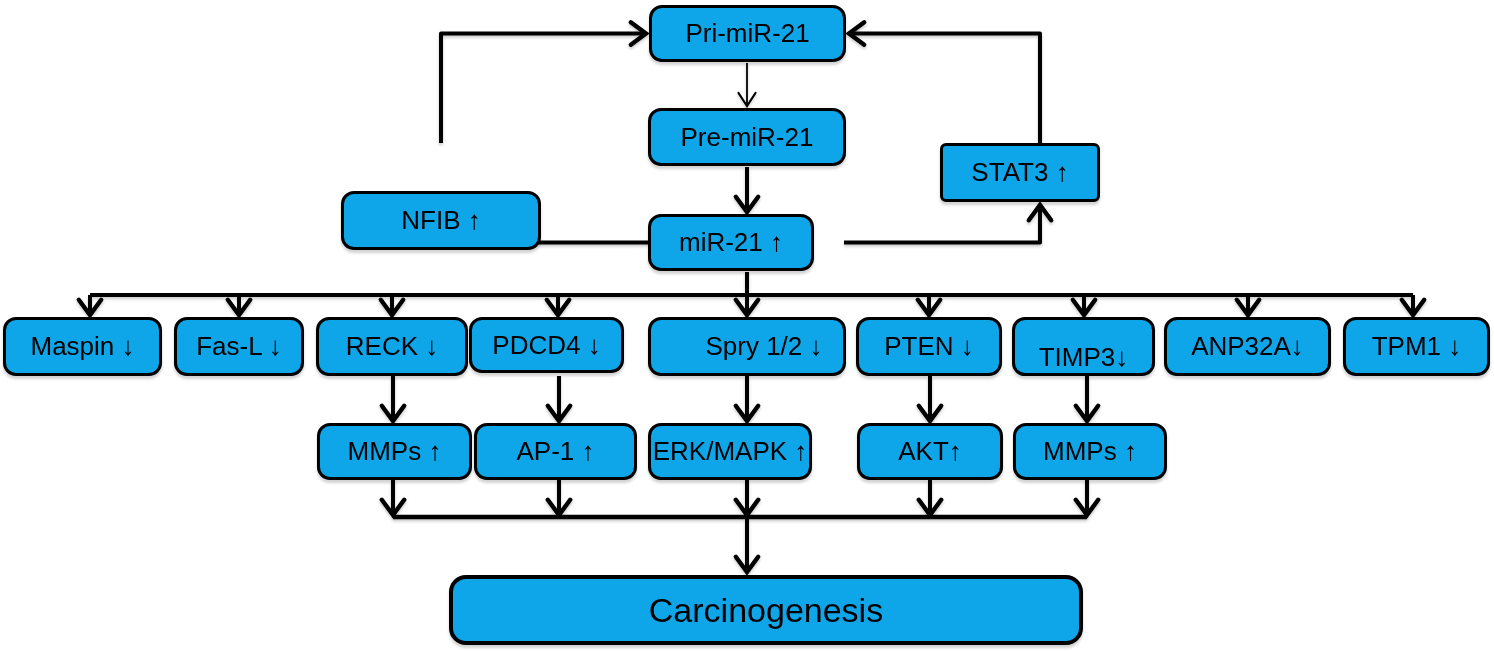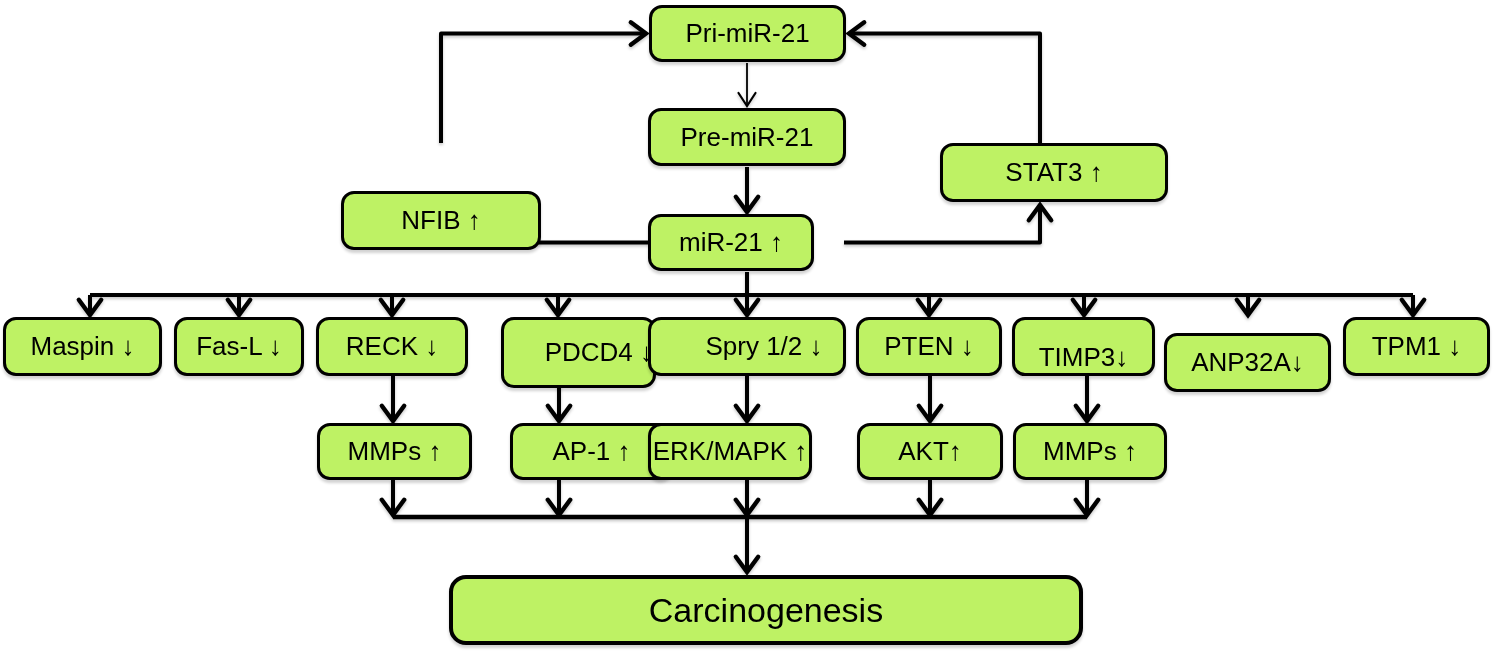--- a/index.html
+++ b/index.html
@@ -21,55 +21,55 @@
     top: 0;
     width: 1494px;
     height: 651px;
     filter: drop-shadow(0px 2.5px 1.5px rgba(0,0,0,0.22));
   }
   .node {
     position: absolute;
     display: flex;
     align-items: center;
     justify-content: center;
-    background: #bef264;
+    background: #0ea5e9;
     border: 3.5px solid #000000;
     border-radius: 13px;
     font-size: 26px;
     color: #000000;
     white-space: nowrap;
     box-shadow: 0 3px 3px rgba(0,0,0,0.18);
     box-sizing: border-box;
     z-index: 2;
   }
   .node.big {
     font-size: 34px;
     border-radius: 17px;
     border-width: 4px;
     margin-left: 24px;
   }
   
   .n-pri     { left: 649px;  top: 5px;   width: 197px; height: 57px; }
   .n-pre     { left: 648px;  top: 108px; width: 198px; height: 58px; }
   .n-mir21   { left: 648px;  top: 214px; width: 166px; height: 57px; }
   .n-nfib    { left: 341px;  top: 143px; width: 200px; height: 59px; margin-top: 48px; }
-  .n-stat3   { left: 940px;  top: 143px; width: 228px; height: 59px; }
+  .n-stat3   { left: 940px;  top: 143px; width: 160px; height: 59px; border-radius: 6px; }
 
   .n-maspin  { left: 3px;    top: 317px; width: 159px; height: 59px; }
   .n-fasl    { left: 174px;  top: 317px; width: 130px; height: 59px; }
   .n-reck    { left: 316px;  top: 317px; width: 152px; height: 59px; }
-  .n-pdcd4   { left: 501px;  top: 317px; width: 155px; height: 71px; justify-content: flex-end; }
+  .n-pdcd4   { left: 469px;  top: 317px; width: 155px; height: 56px; }
   .n-spry    { left: 648px;  top: 317px; width: 198px; height: 59px; padding-left: 34px; }
   .n-pten    { left: 856px;  top: 317px; width: 146px; height: 59px; }
   .n-timp3   { left: 1012px; top: 317px; width: 143px; height: 59px; align-items: flex-end; }
-  .n-anp32a  { left: 1164px; top: 317px; width: 167px; height: 59px; margin-top: 16px; }
+  .n-anp32a  { left: 1164px; top: 317px; width: 167px; height: 59px; }
   .n-tpm1    { left: 1343px; top: 317px; width: 147px; height: 59px; }
 
   .n-mmpsl   { left: 317px;  top: 423px; width: 155px; height: 57px; }
-  .n-ap1     { left: 510px;  top: 423px; width: 163px; height: 57px; }
+  .n-ap1     { left: 474px;  top: 423px; width: 163px; height: 57px; }
   .n-erk     { left: 648px;  top: 423px; width: 164px; height: 57px; }
   .n-akt     { left: 857px;  top: 423px; width: 146px; height: 57px; }
   .n-mmpsr   { left: 1013px; top: 423px; width: 154px; height: 57px; }
 
   .n-carcin  { left: 425px;  top: 575px; width: 634px; height: 70px; }
 </style>
 </head>
 <body>
 
 <div class="canvas">

